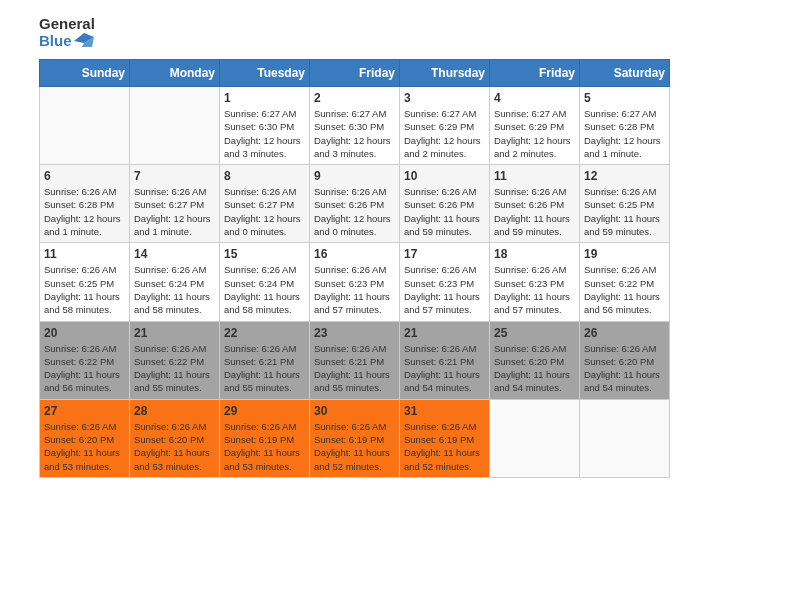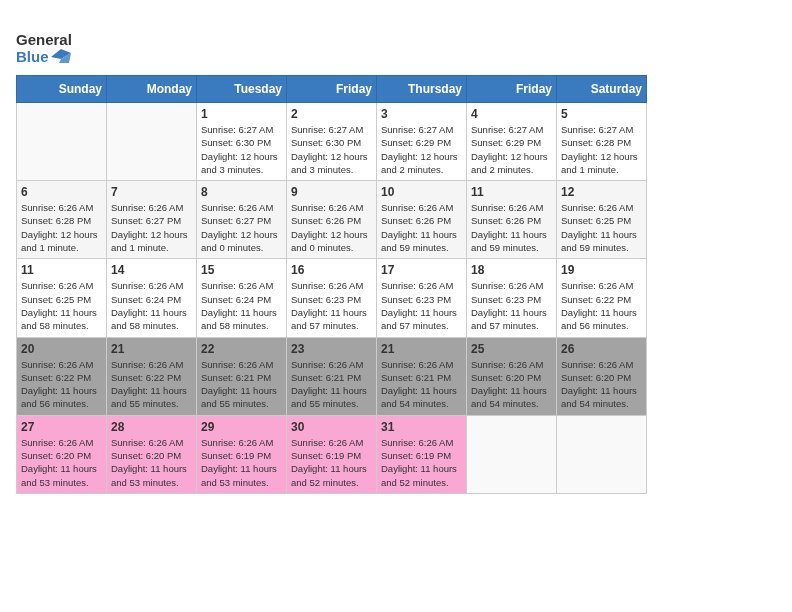--- a/index.html
+++ b/index.html
@@ -7,21 +7,22 @@
       font-family: Arial, sans-serif;
       background: #fff;
       width: 792px;
       min-height: 612px;
       padding: 0;
     }
     .page {
       width: 663px;
       min-height: 612px;
       background: #fff;
-      padding: 32px 16px 16px 16px;
+      padding: 16px 16px 16px 16px;
+      margin-left: 23px;
     }
     .header {
       display: flex;
       justify-content: space-between;
       align-items: flex-start;
       margin-bottom: 10px;
     }
     .logo {
       display: flex;
       align-items: center;
@@ -274,21 +275,21 @@
 Sunset: 6:20 PM
 Daylight: 11 hours and 54 minutes.</div>
           </td>
           <td>
             <span class="day-number">26</span>
             <div class="day-info" style="white-space: pre-line;">Sunrise: 6:26 AM
 Sunset: 6:20 PM
 Daylight: 11 hours and 54 minutes.</div>
           </td>
         </tr>
-        <tr style="background: #f9a8d4;">
+        <tr style="background: #f97316;">
           <td>
             <span class="day-number">27</span>
             <div class="day-info" style="white-space: pre-line;">Sunrise: 6:26 AM
 Sunset: 6:20 PM
 Daylight: 11 hours and 53 minutes.</div>
           </td>
           <td>
             <span class="day-number">28</span>
             <div class="day-info" style="white-space: pre-line;">Sunrise: 6:26 AM
 Sunset: 6:20 PM

